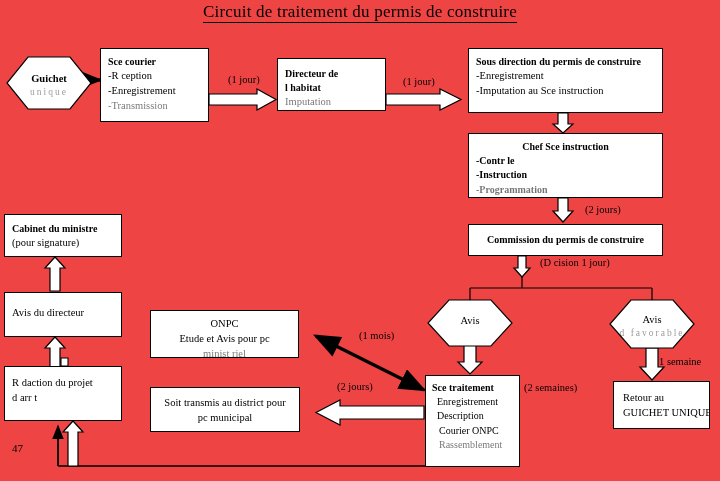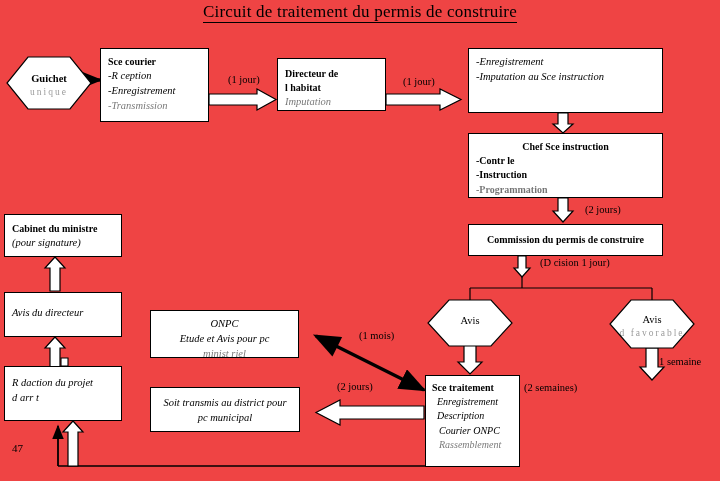--- a/index.html
+++ b/index.html
@@ -46,21 +46,20 @@
     line-height: 1.42;
   }
   .box .hd {
     font-weight: bold;
     font-size: 10px;
     white-space: nowrap;
   }
   .box .ln {
     font-size: 10.5px;
     white-space: nowrap;
-    font-style: italic;
   }
   .box .ln.small { font-size: 10px; }
   .box.center { text-align: center; }
   .clip {
     
     opacity: 0.55;
   }
 
   
   .hex {
@@ -217,20 +216,21 @@
     <div class="ln clip">-Transmission</div>
   </div>
 
   <div class="box" style="left:277px; top:58px; width:109px; height:53px; padding-top:8px;">
     <div class="hd">Directeur de</div>
     <div class="hd">l habitat</div>
     <div class="ln clip">Imputation</div>
   </div>
 
   <div class="box" style="left:468px; top:48px; width:195px; height:65px;">
+    <div class="hd">Sous direction du permis de construire</div>
     <div class="ln">-Enregistrement</div>
     <div class="ln">-Imputation au Sce instruction</div>
   </div>
 
   <div class="box" style="left:468px; top:133px; width:195px; height:65px;">
     <div class="hd" style="text-align:center;">Chef Sce instruction</div>
     <div class="hd">-Contr le</div>
     <div class="hd">-Instruction</div>
     <div class="hd clip">-Programmation</div>
   </div>
@@ -256,20 +256,24 @@
   </div>
 
   <div class="box" style="left:425px; top:375px; width:95px; height:92px; padding:5px 6px 0 6px;">
     <div class="hd">Sce traitement</div>
     <div class="ln small" style="padding-left:5px;">Enregistrement</div>
     <div class="ln small" style="padding-left:5px;">Description</div>
     <div class="ln small" style="padding-left:7px;">Courier  ONPC</div>
     <div class="ln small clip" style="padding-left:7px;">Rassemblement</div>
   </div>
 
+  <div class="box" style="left:613px; top:381px; width:97px; height:48px; padding-top:9px; padding-left:9px;">
+    <div class="ln">Retour au</div>
+    <div class="ln">GUICHET UNIQUE</div>
+  </div>
 
   <div class="box center" style="left:150px; top:310px; width:149px; height:48px; padding-top:6px;">
     <div class="ln">ONPC</div>
     <div class="ln">Etude et Avis pour pc</div>
     <div class="ln clip">minist riel</div>
   </div>
 
   <div class="box center" style="left:150px; top:387px; width:150px; height:45px; padding-top:8px;">
     <div class="ln">Soit transmis au district pour</div>
     <div class="ln">pc municipal</div>

